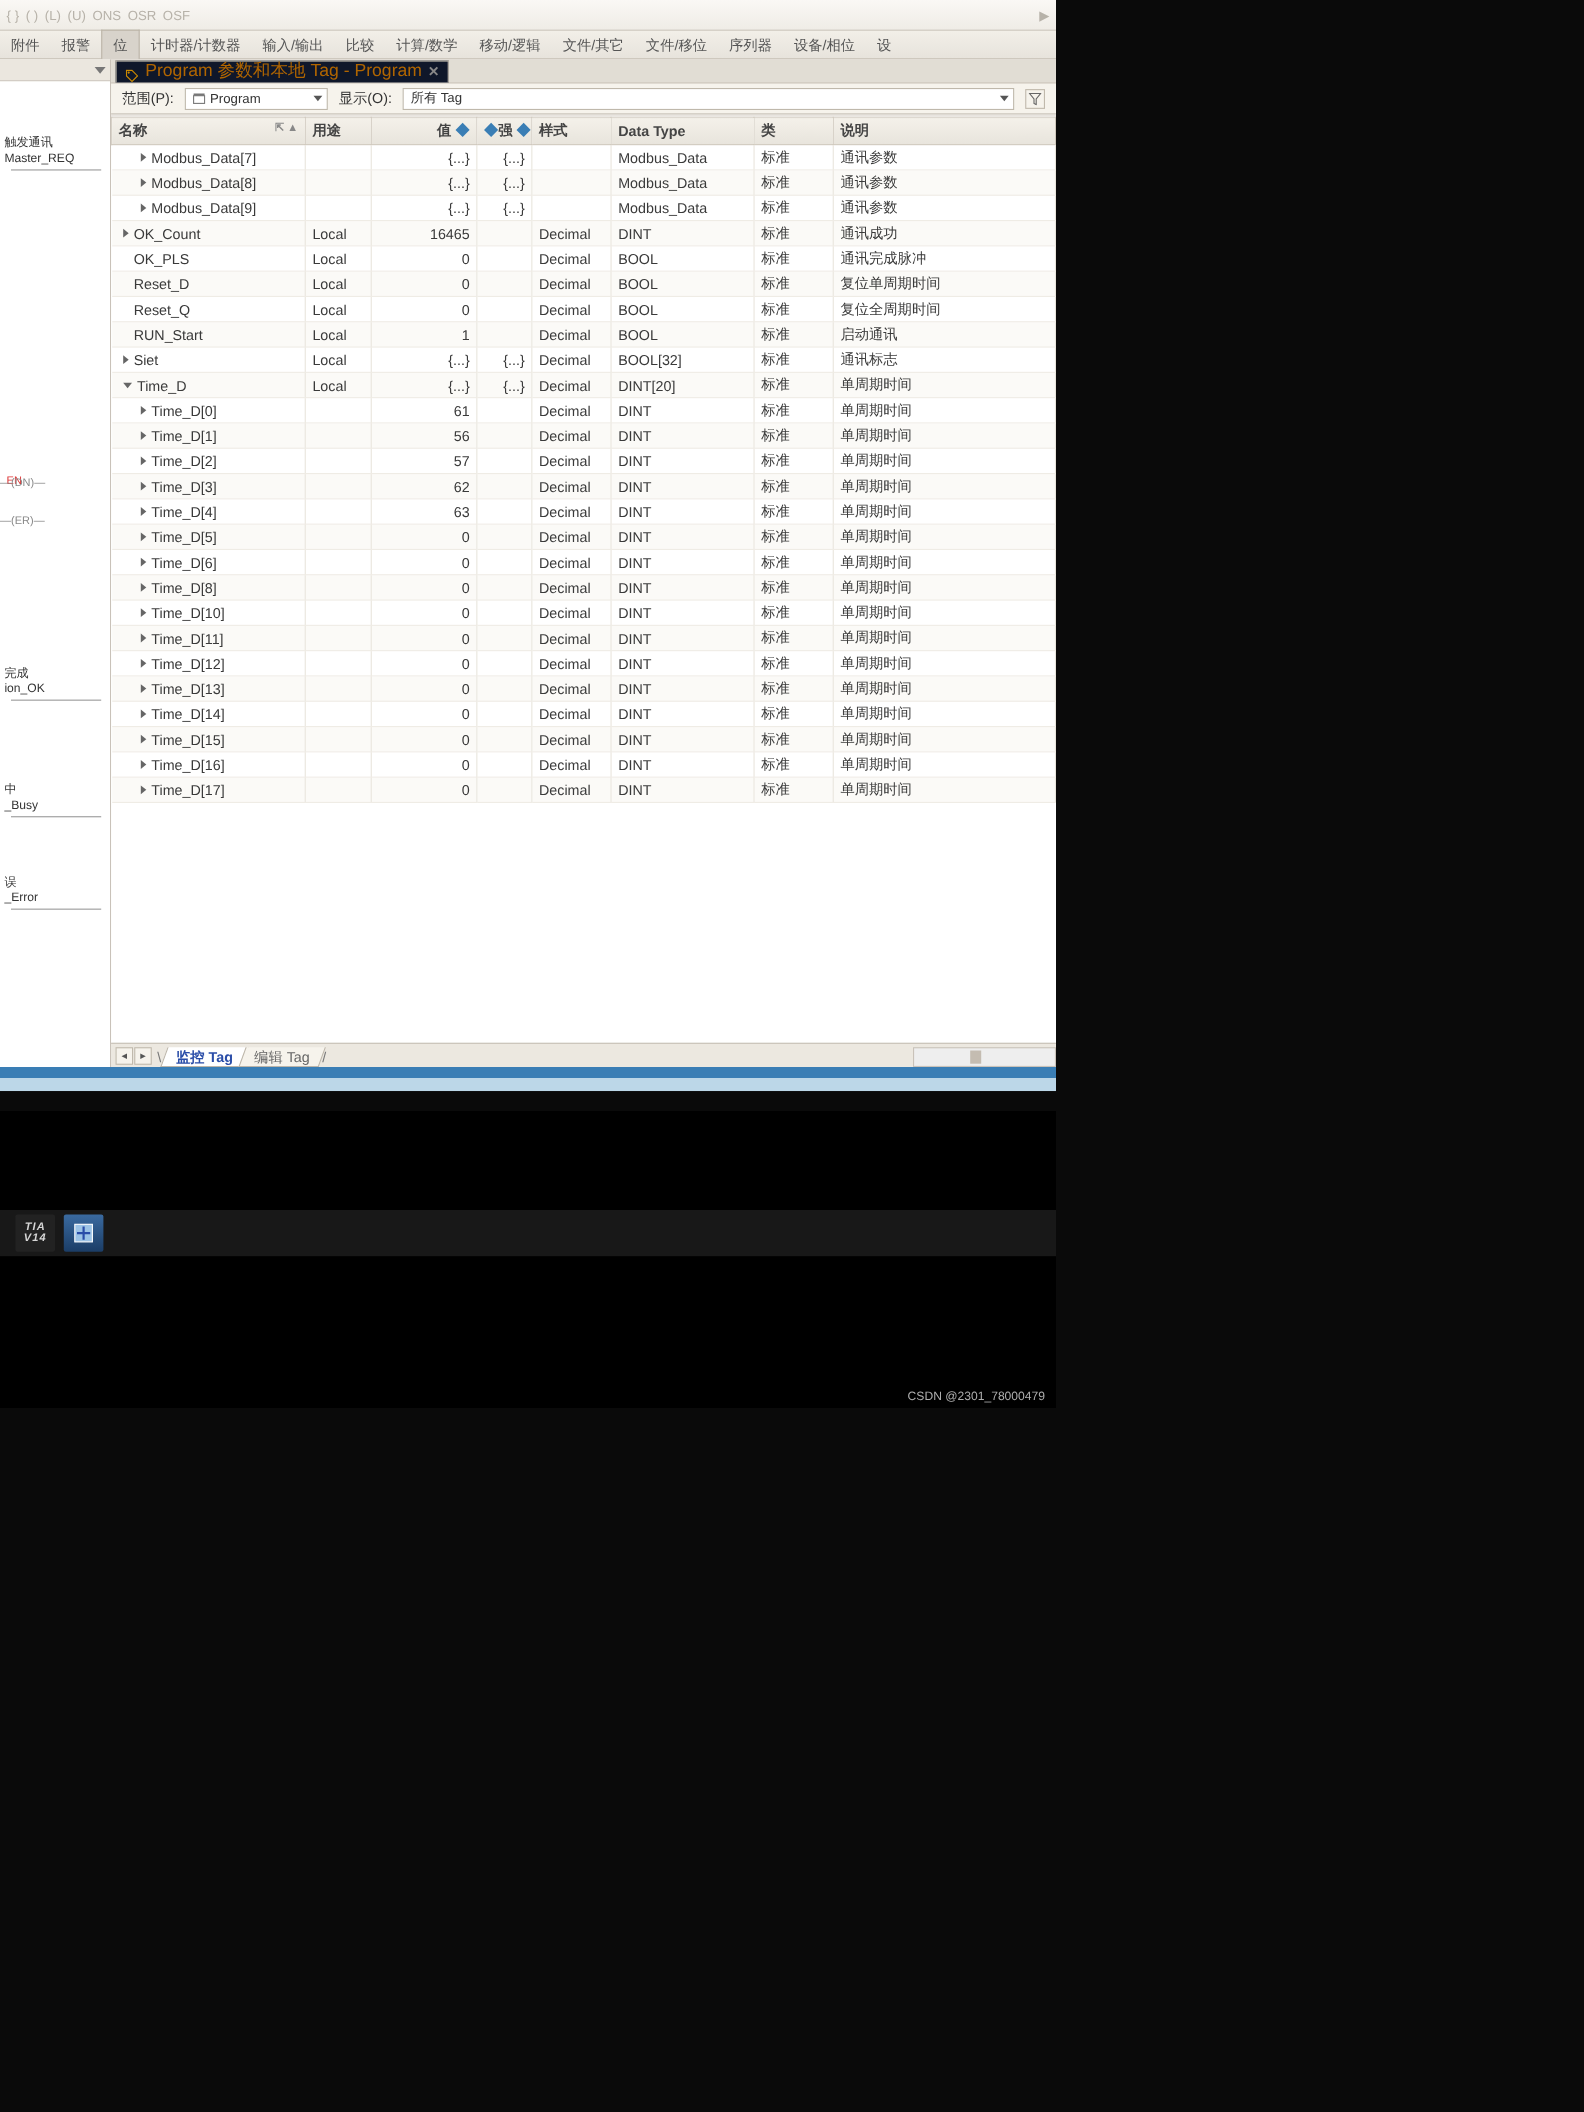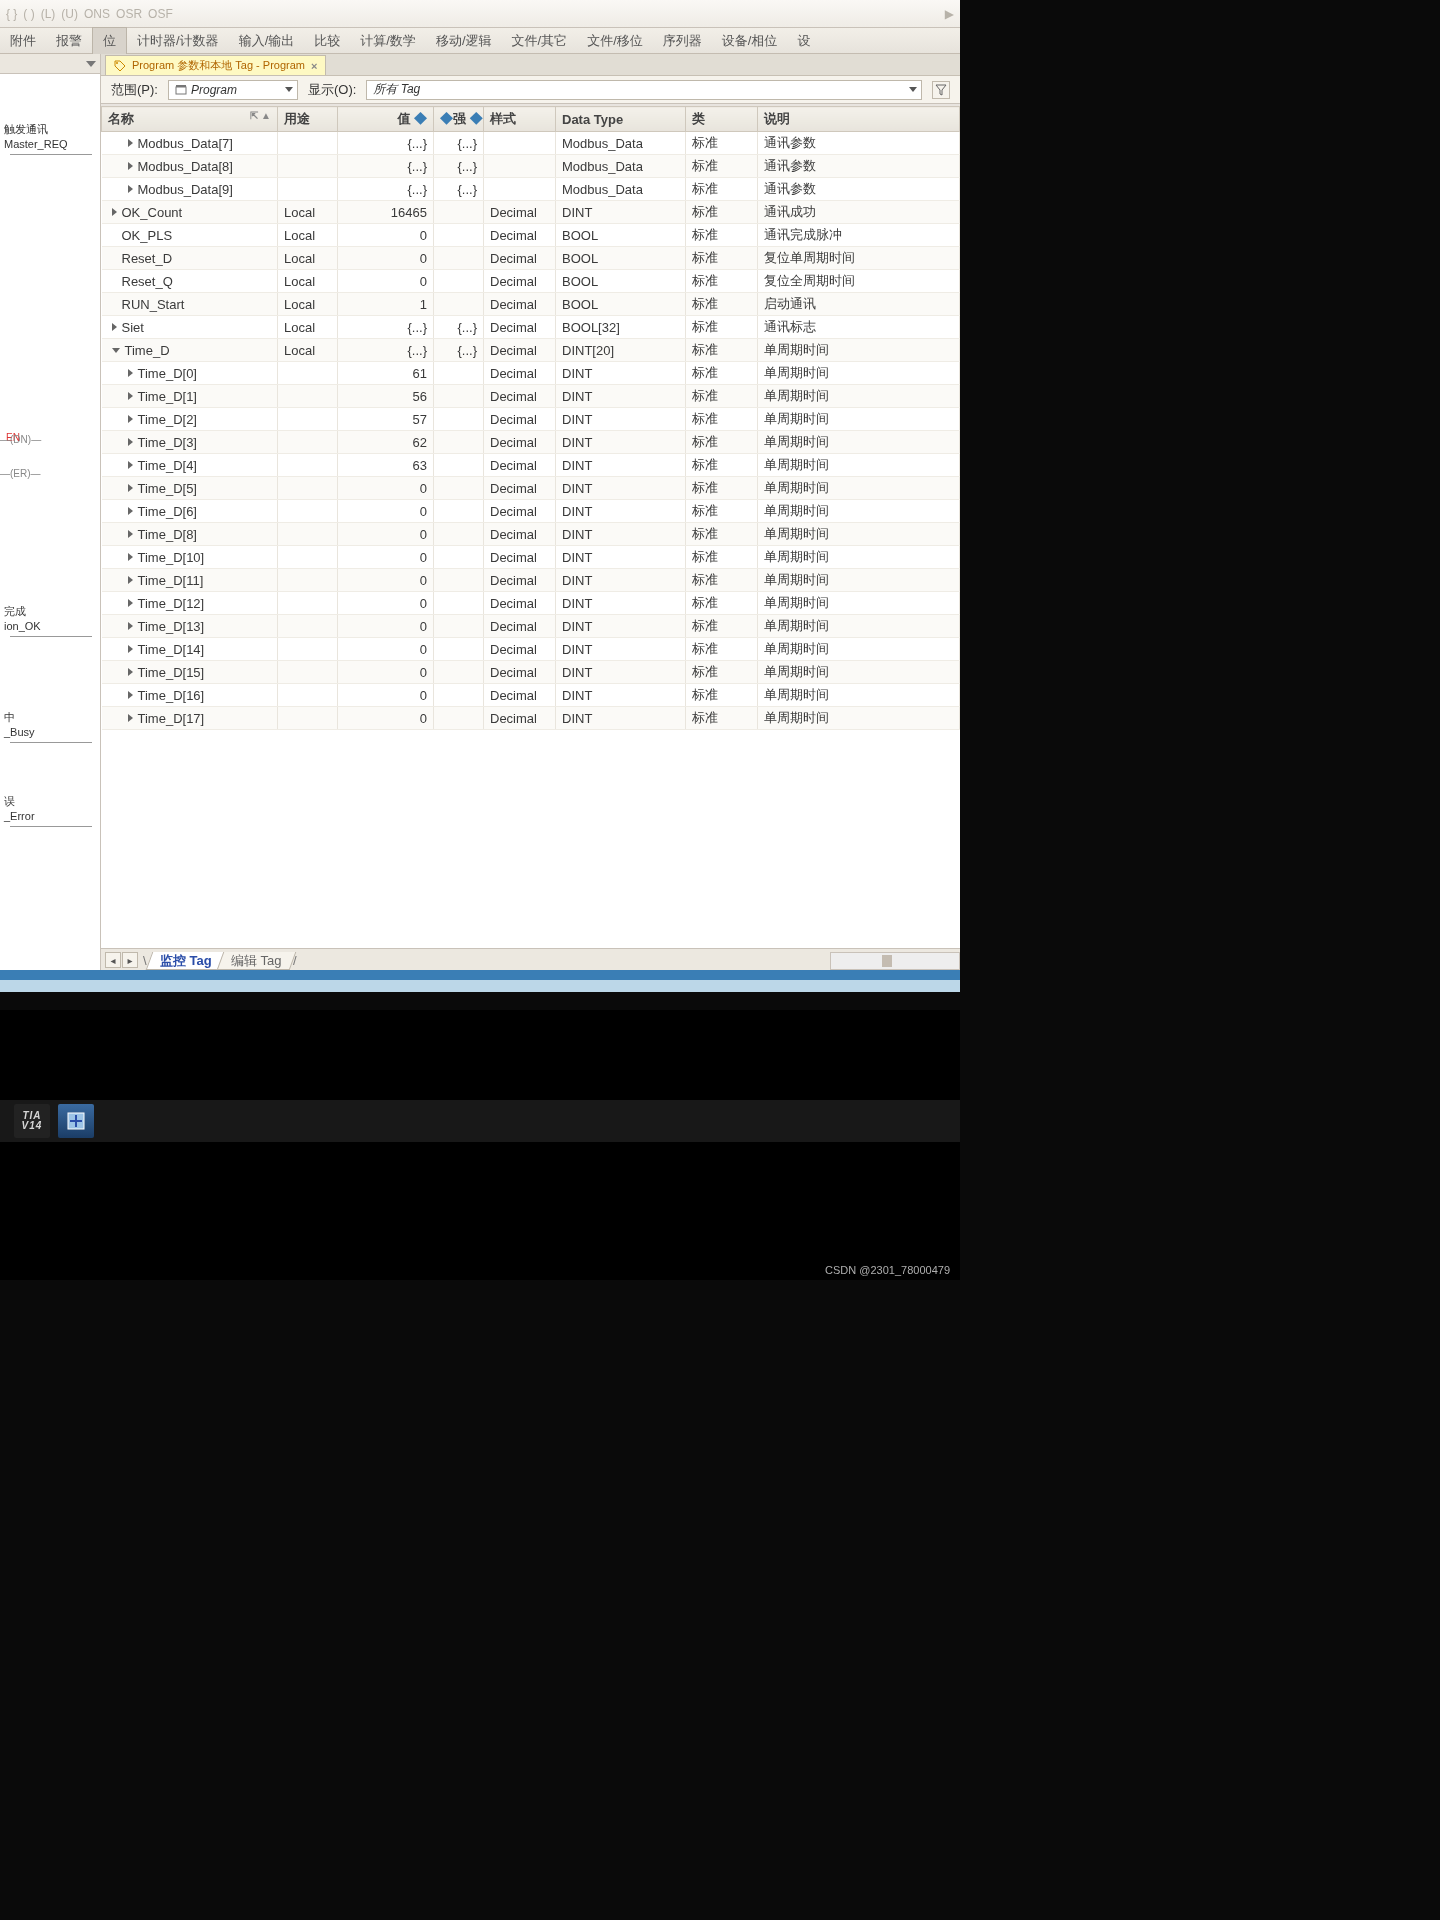--- a/index.html
+++ b/index.html
@@ -132,26 +132,26 @@
   .tabstrip {
     height: 22px;
     background: #e1ddd4;
     border-bottom: 1px solid #c7c0b4;
     display: flex;
     align-items: flex-end;
   }
   .etab {
     height: 20px;
     display:flex;
-    align-items:center;
-    background: #fef9c3;
+    align-items:flex-end;
+    background: #0f172a;
     border: 1px solid #c2bbae;
     border-bottom: none;
     padding: 0 8px;
-    font-size: 11px;
+    font-size: 16px;
     color: #b06500;
     margin-left: 4px;
     gap: 6px;
   }
   .etab .xclose {
     color:#888;
     font-weight:bold;
     cursor:pointer;
   }
   .etab svg { display:block; }
@@ -168,21 +168,20 @@
   .filterbar .cbo {
     display:flex;
     align-items:center;
     border:1px solid #bfb8ab;
     background:#fff;
     height:20px;
     padding:0 4px 0 6px;
     min-width:130px;
     font-size:12px;
     gap:4px;
-    font-style:italic;
   }
   .filterbar .cbo.wide { min-width: 480px; flex:1;justify-content:flex-end; }
   .cbo .tri {
     margin-left:auto;
     width:0;height:0;border-left:4px solid transparent;border-right:4px solid transparent;border-top:5px solid #555;
   }
   .gridwrap {
     position:absolute;
     top: 52px;
     left:0; right:0; bottom: 22px;

